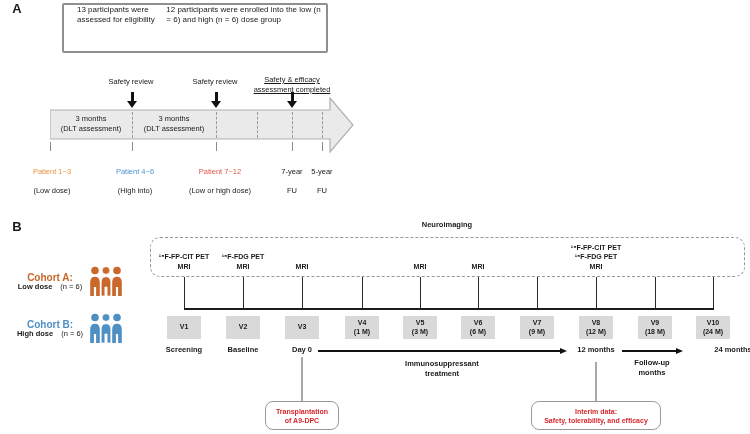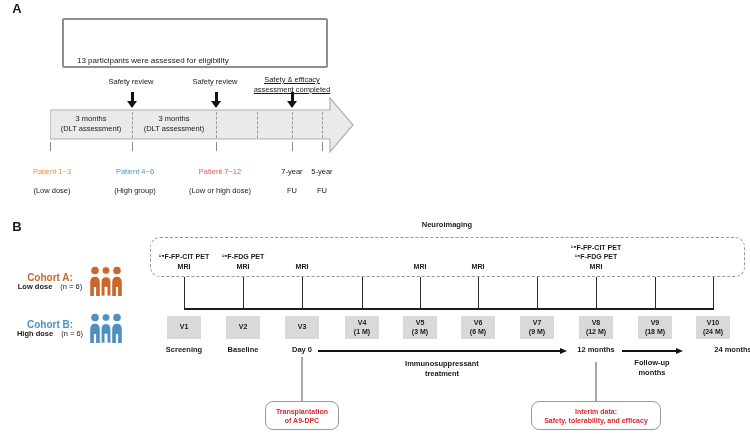--- a/index.html
+++ b/index.html
@@ -5,23 +5,23 @@
   * { box-sizing: border-box; }
   body { margin:0; background:#fff; font-family:"Liberation Sans", sans-serif; color:#1a1a1a; }
   .page { position:relative; width:750px; height:434px; background:#fff; overflow:hidden; }
   .abs { position:absolute; }
   .txt { position:absolute; text-align:center; white-space:pre-line; }
   .b { font-weight:bold; }
   .f13 { font-size:13px; }
   .f75 { font-size:7.5px; line-height:9.5px; }
 
   
-  .elig-box { position:absolute; left:62px; top:18px; width:266px; height:50px;
+  .elig-box { position:absolute; left:62px; top:3px; width:266px; height:50px;
               border:2px solid #8f8f8f; border-radius:2px; background:#fff;
-              display:flex; flex-direction:column; justify-content:flex-end; padding-left:13px; }
+              display:flex; flex-direction:row; justify-content:center; padding-left:13px; }
   .elig-box div { font-size:8px; line-height:10px; text-align:left; }
   .darrow { position:absolute; top:92px; width:12px; height:16px; margin-left:-6px; }
   .darrow::before { content:""; position:absolute; left:4.5px; top:0; width:3px; height:10px; background:#111; }
   .darrow::after  { content:""; position:absolute; left:1px; top:9px; width:0; height:0;
                     border-left:5px solid transparent; border-right:5px solid transparent; border-top:7px solid #111; }
   .dash-v { position:absolute; top:112px; height:26px; width:0; border-left:1px dashed #9a9a9a; }
   .tick   { position:absolute; top:142px; height:9px; width:1px; background:#8a8a8a; }
 
   
   .neuro-box { position:absolute; left:150px; top:237px; width:595px; height:40px;
@@ -47,20 +47,21 @@
 </style>
 </head>
 <body>
 
 <div class="page">
 
   <div class="txt f13 b" style="left:7px; top:1px; width:20px;">A</div>
 
   <div class="elig-box">
     <div>13 participants were assessed for eligibility</div>
+    <div>12 participants were enrolled into the low (n = 6) and high (n = 6) dose group</div>
   </div>
 
   <div class="txt f75" style="left:96px; top:77px; width:70px;">Safety review</div>
   <div class="txt f75" style="left:180px; top:77px; width:70px;">Safety review</div>
   <div class="txt f75" style="left:247px; top:75px; width:90px;text-decoration:underline;">Safety &amp; efficacy
 assessment completed</div>
 
   <div class="darrow" style="left:132px;"></div>
   <div class="darrow" style="left:216px;"></div>
   <div class="darrow" style="left:292px;"></div>
@@ -86,21 +87,21 @@
   <div class="tick" style="left:292px;"></div>
   <div class="tick" style="left:322px;"></div>
 
 
   <div class="txt f75" style="left:12px; top:157px; width:80px;">
     <div style="color: rgb(232, 146, 58);">Patient 1~3</div>
     <div>(Low dose)</div>
   </div>
   <div class="txt f75" style="left:95px; top:157px; width:80px;">
     <div style="color: rgb(77, 148, 208);">Patient 4~6</div>
-    <div>(High group)</div>
+    <div>(High into)</div>
   </div>
   <div class="txt f75" style="left:170px; top:157px; width:100px;text-align:center;">
     <div style="color: rgb(224, 86, 74);">Patient 7~12</div>
     <div>(Low or high dose)</div>
   </div>
   <div class="txt f75" style="left:262px; top:157px; width:60px;">
     <div>7-year</div>
     <div>FU</div>
   </div>
   <div class="txt f75" style="left:292px; top:157px; width:60px;">

